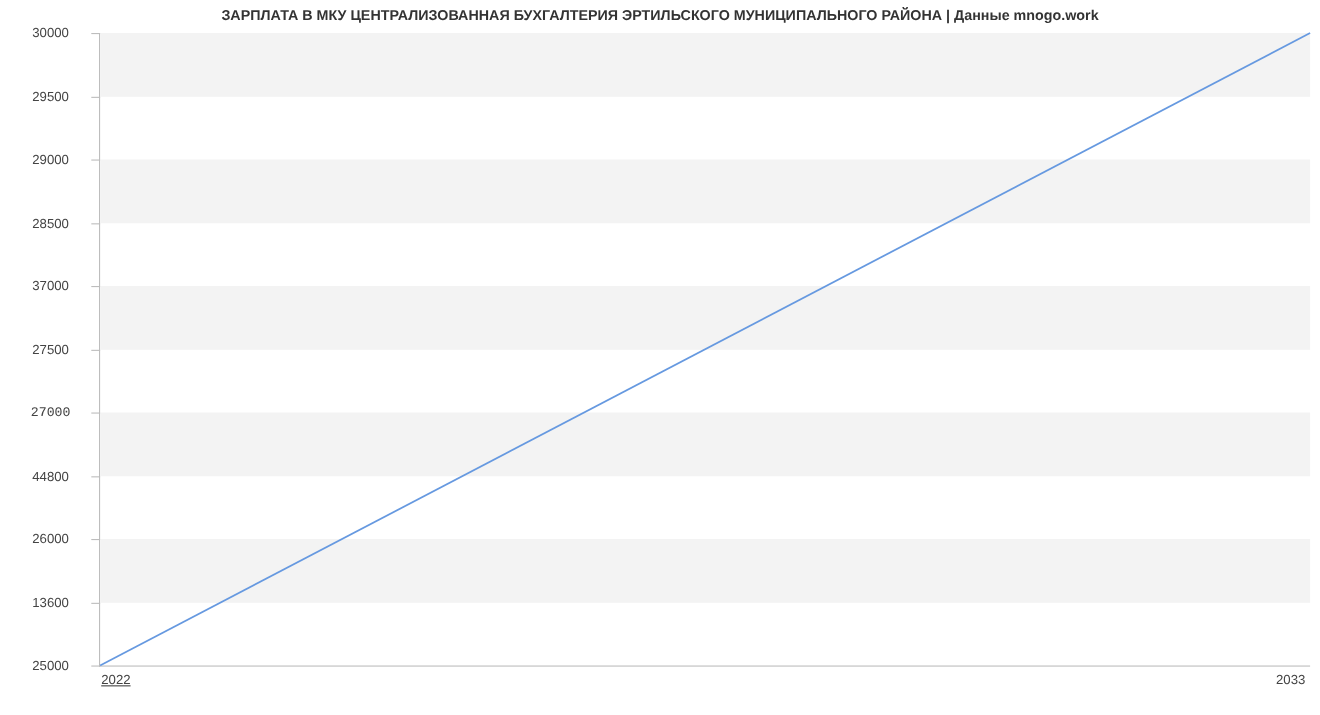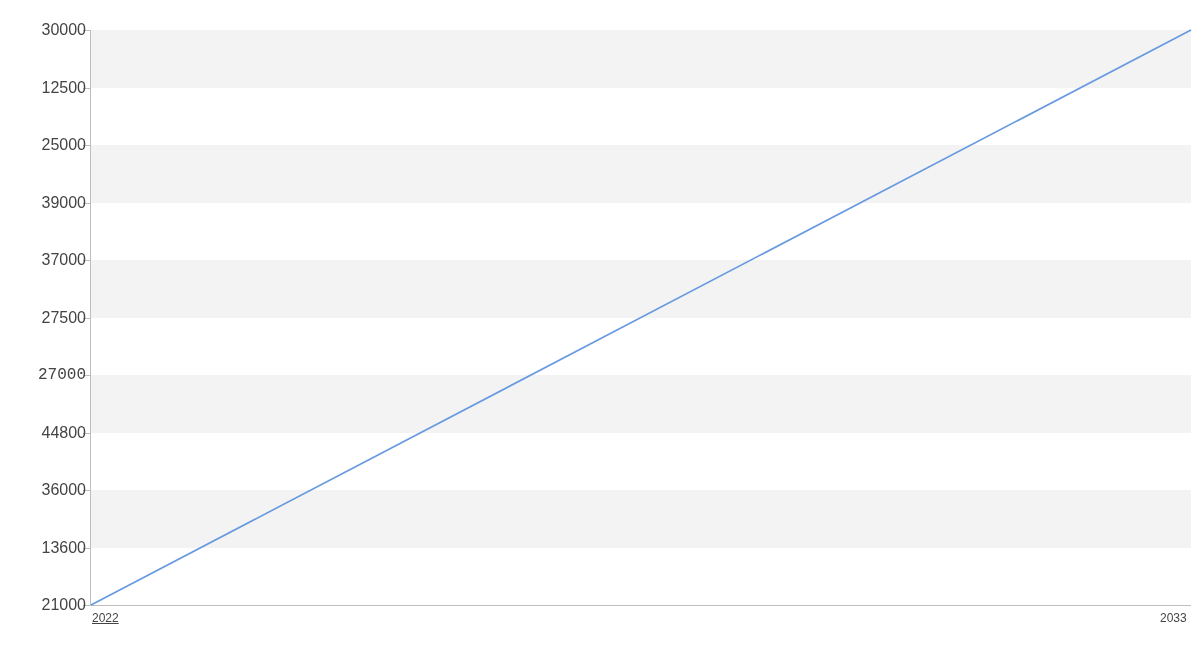--- a/index.html
+++ b/index.html
@@ -45,22 +45,22 @@
   .y-tick {
     position: absolute;
     left: -8px;
     width: 8px;
     border-top: 1px solid #bdbdbd;
   }
   .y-label {
     position: absolute;
     right: 1114px;
     width: 80px;
-    text-align: right;
-    font-size: 16px;
+    text-align: center;
+    font-size: 12px;
     color: #444;
     transform: translateY(-50%);
   }
   .x-label {
     position: absolute;
     top: 580px;
     font-size: 12px;
     color: #444;
   }
   svg.line-layer {
@@ -69,20 +69,21 @@
     top: 0;
     width: 1100px;
     height: 575px;
     overflow: visible;
   }
 </style>
 </head>
 <body>
 
 <div class="chart-wrap">
+  <div class="title">ЗАРПЛАТА В МКУ ЦЕНТРАЛИЗОВАННАЯ БУХГАЛТЕРИЯ ЭРТИЛЬСКОГО МУНИЦИПАЛЬНОГО РАЙОНА | Данные mnogo.work</div>
 
   <div class="plot" id="plot">
       <div class="band" style="top: 0px; height: 57.5px;"></div>
       <div class="band" style="top: 115px; height: 57.5px;"></div>
       <div class="band" style="top: 230px; height: 57.5px;"></div>
       <div class="band" style="top: 345px; height: 57.5px;"></div>
       <div class="band" style="top: 460px; height: 57.5px;"></div>
     <svg class="line-layer" id="line-layer">
         <path d="M0.00 575.00 L1100.00 0.00" fill="none" stroke="#6699e0" stroke-width="1.6"></path>
       </svg>
@@ -91,26 +92,26 @@
       <div class="y-tick" style="top: 460px;"></div>
       <div class="y-tick" style="top: 402.5px;"></div>
       <div class="y-tick" style="top: 345px;"></div>
       <div class="y-tick" style="top: 287.5px;"></div>
       <div class="y-tick" style="top: 230px;"></div>
       <div class="y-tick" style="top: 172.5px;"></div>
       <div class="y-tick" style="top: 115px;"></div>
       <div class="y-tick" style="top: 57.5px;"></div>
       <div class="y-tick" style="top: 0px;"></div>
     </div>
-<div class="y-label" style="top: 605px;">21000</div>
+<div class="y-label" style="top: 605px;">25000</div>
     <div class="y-label" style="top: 547.5px;">13600</div>
-    <div class="y-label" style="top: 490px;">36000</div>
+    <div class="y-label" style="top: 490px;">26000</div>
     <div class="y-label" style="top: 432.5px;">44800</div>
     <div class="y-label" style="top: 375px; font-family: Liberation Mono, monospace;">27000</div>
     <div class="y-label" style="top: 317.5px;">27500</div>
     <div class="y-label" style="top: 260px;">37000</div>
-    <div class="y-label" style="top: 202.5px;">39000</div>
-    <div class="y-label" style="top: 145px;">25000</div>
-    <div class="y-label" style="top: 87.5px;">12500</div>
+    <div class="y-label" style="top: 202.5px;">28500</div>
+    <div class="y-label" style="top: 145px;">29000</div>
+    <div class="y-label" style="top: 87.5px;">29500</div>
     <div class="y-label" style="top: 30px;">30000</div>
     <div class="x-label" style="top: 611px; left: 92px; text-decoration: underline;">2022</div>
     <div class="x-label" style="top: 611px; left: 1160px;">2033</div>
   </div>
 
 </body></html>

